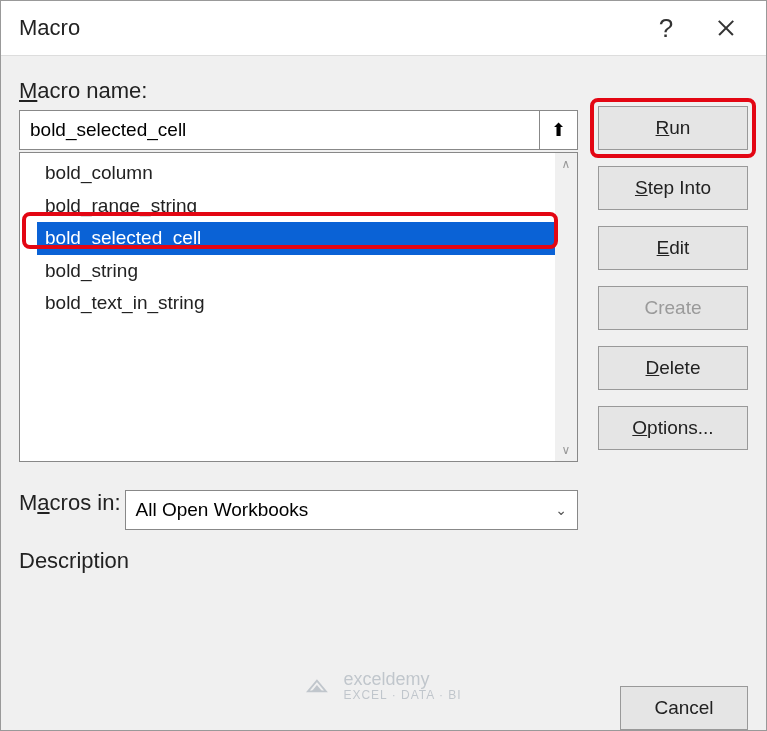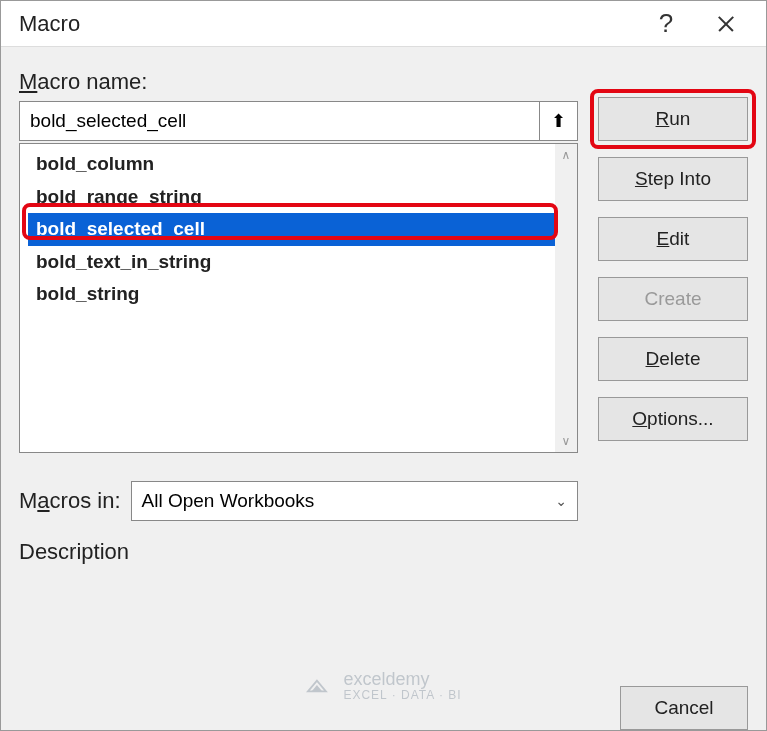--- a/index.html
+++ b/index.html
@@ -14,21 +14,21 @@
   .dialog {
     width: 767px;
     height: 731px;
     background: #f0f0f0;
     border: 1px solid #999;
     position: relative;
     display: flex;
     flex-direction: column;
   }
   .titlebar {
-    height: 46px;
+    height: 55px;
     background: #fff;
     display: flex;
     align-items: center;
     padding: 0 10px 0 18px;
     border-bottom: 1px solid #ddd;
   }
   .titlebar .title {
     flex: 1;
     font-size: 22px;
     color: #222;
@@ -125,45 +125,43 @@
     background: #f0f0f0;
     display: flex;
     flex-direction: column;
     align-items: center;
     justify-content: space-between;
     padding: 4px 0;
     color: #999;
     font-size: 12px;
   }
   .list-items {
-    padding: 4px 8px;
-    font-weight: bold;
+    padding: 4px 17px;
   }
   .list-item {
     padding: 2px 8px;
     font-size: 19px;
     color: #222;
     cursor: pointer;
     line-height: 1.5;
   }
   .list-item.selected {
     background: #0a62d6;
     color: #fff;
   }
   .highlight-ring {
     position: absolute;
     border: 4px solid #e30613;
     border-radius: 8px;
     pointer-events: none;
   }
   .macros-in-row {
     display: flex;
-    align-items: center;
     margin-top: 28px;
-    gap: 10px;
+    gap: 4px;
   }
   .macros-in-row .label { margin-bottom: 0; white-space: nowrap; }
   .macros-in-select {
     flex: 1;
     height: 40px;
     border: 1px solid #888;
     background: #fff;
     display: flex;
     align-items: center;
     justify-content: space-between;
@@ -249,22 +247,22 @@
           <div class="ref-btn">
             <span>⬆</span>
           </div>
         </div>
 
         <div class="macro-listbox">
           <div class="list-items" id="list-items">
               <div class="list-item">bold_column</div>
               <div class="list-item">bold_range_string</div>
               <div class="list-item selected">bold_selected_cell</div>
+              <div class="list-item">bold_string</div>
               <div class="list-item">bold_text_in_string</div>
-              <div class="list-item">bold_string</div>
             </div>
           <div class="list-scroll">
             <span>∧</span>
             <span>∨</span>
           </div>
           <div class="highlight-ring" style="left:2px; top:59px; width:536px; height:37px;"></div>
         </div>
 
         <div class="macros-in-row">
           <span class="label">M<span class="underline-letter">a</span><span>cros in:</span></span>

